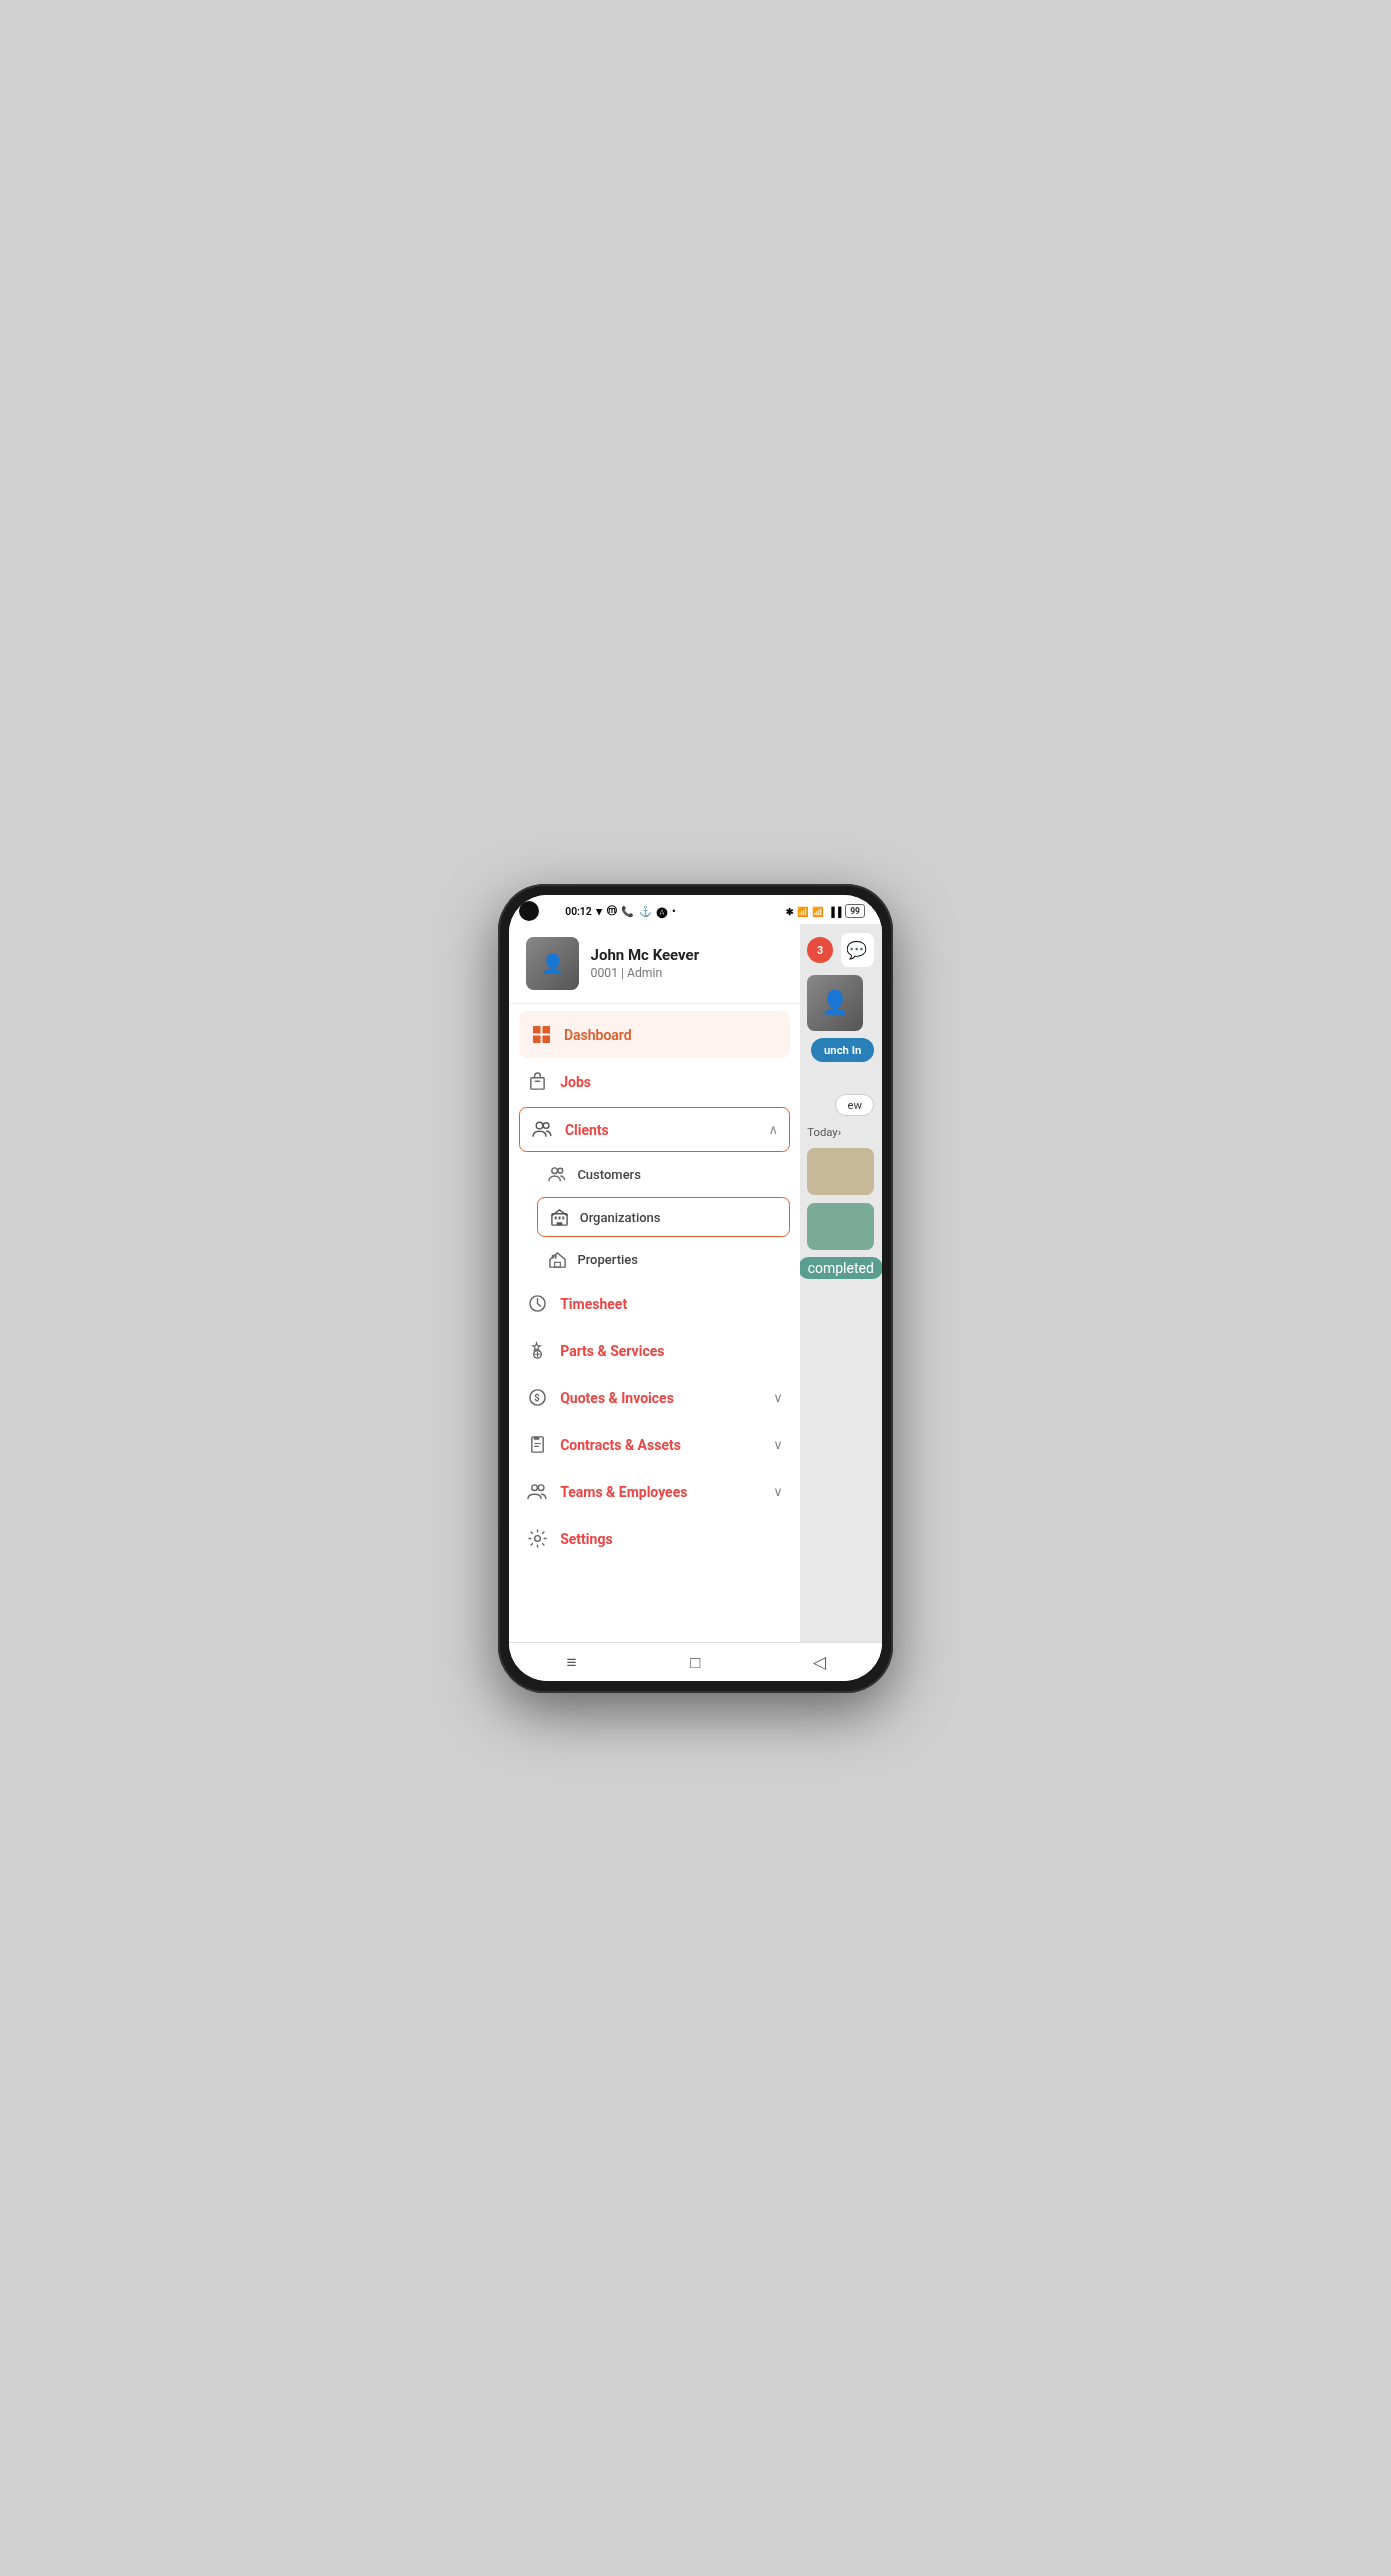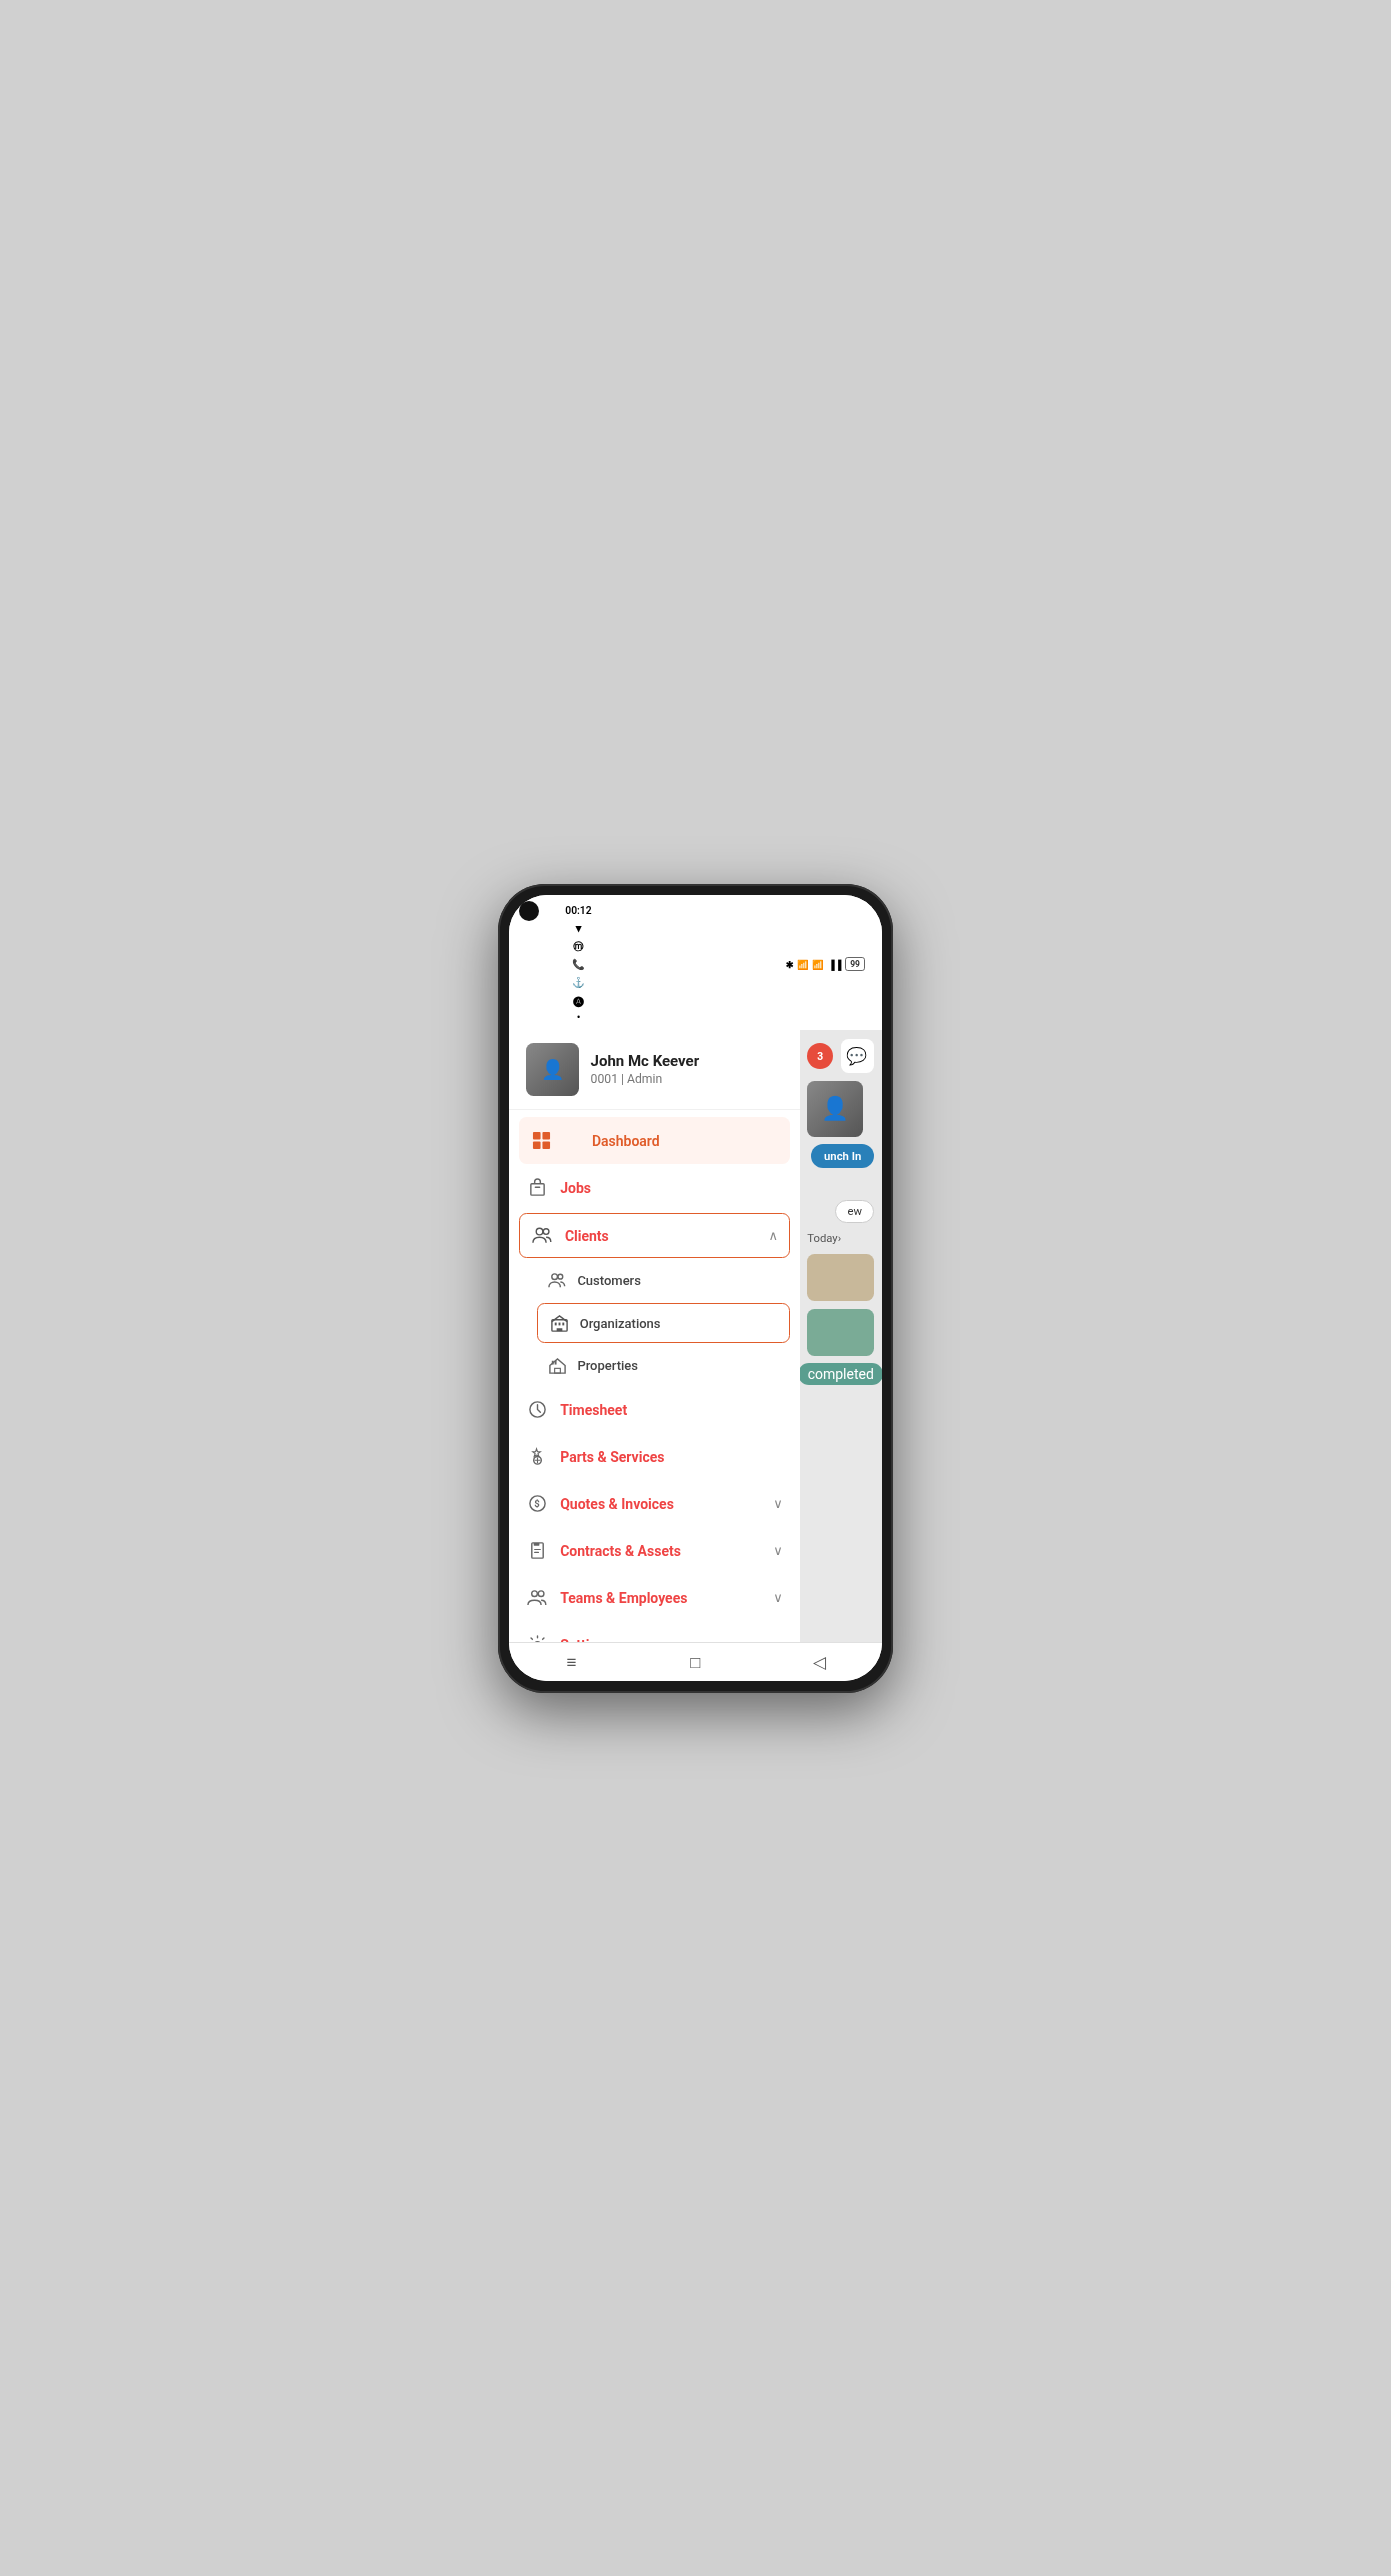--- a/index.html
+++ b/index.html
@@ -54,21 +54,20 @@
       font-size: 10.3px;
       font-weight: 600;
       color: #000;
       flex-shrink: 0;
     }
 
     .status-left {
       display: flex;
       align-items: center;
       gap: 4.7px;
-      flex-direction: column;
     }
 
     .status-right {
       display: flex;
       align-items: center;
       gap: 3.8px;
       font-size: 9.4px;
     }
 
     .battery-badge {
@@ -261,21 +260,20 @@
     .nav-item.active {
       background: #fff3ef;
       border-radius: 7.5px;
       margin: 0 9.4px;
       padding: 12.2px 11.3px;
     }
 
     .nav-item.active .nav-label {
       color: #e05c2a;
       font-weight: 600;
-      margin-left: 28px;
     }
 
     .nav-item.outlined {
       border: 1.4px solid #e05c2a;
       border-radius: 7.5px;
       margin: 1.9px 9.4px;
       padding: 10.3px 11.3px;
     }
 
     .nav-icon {

